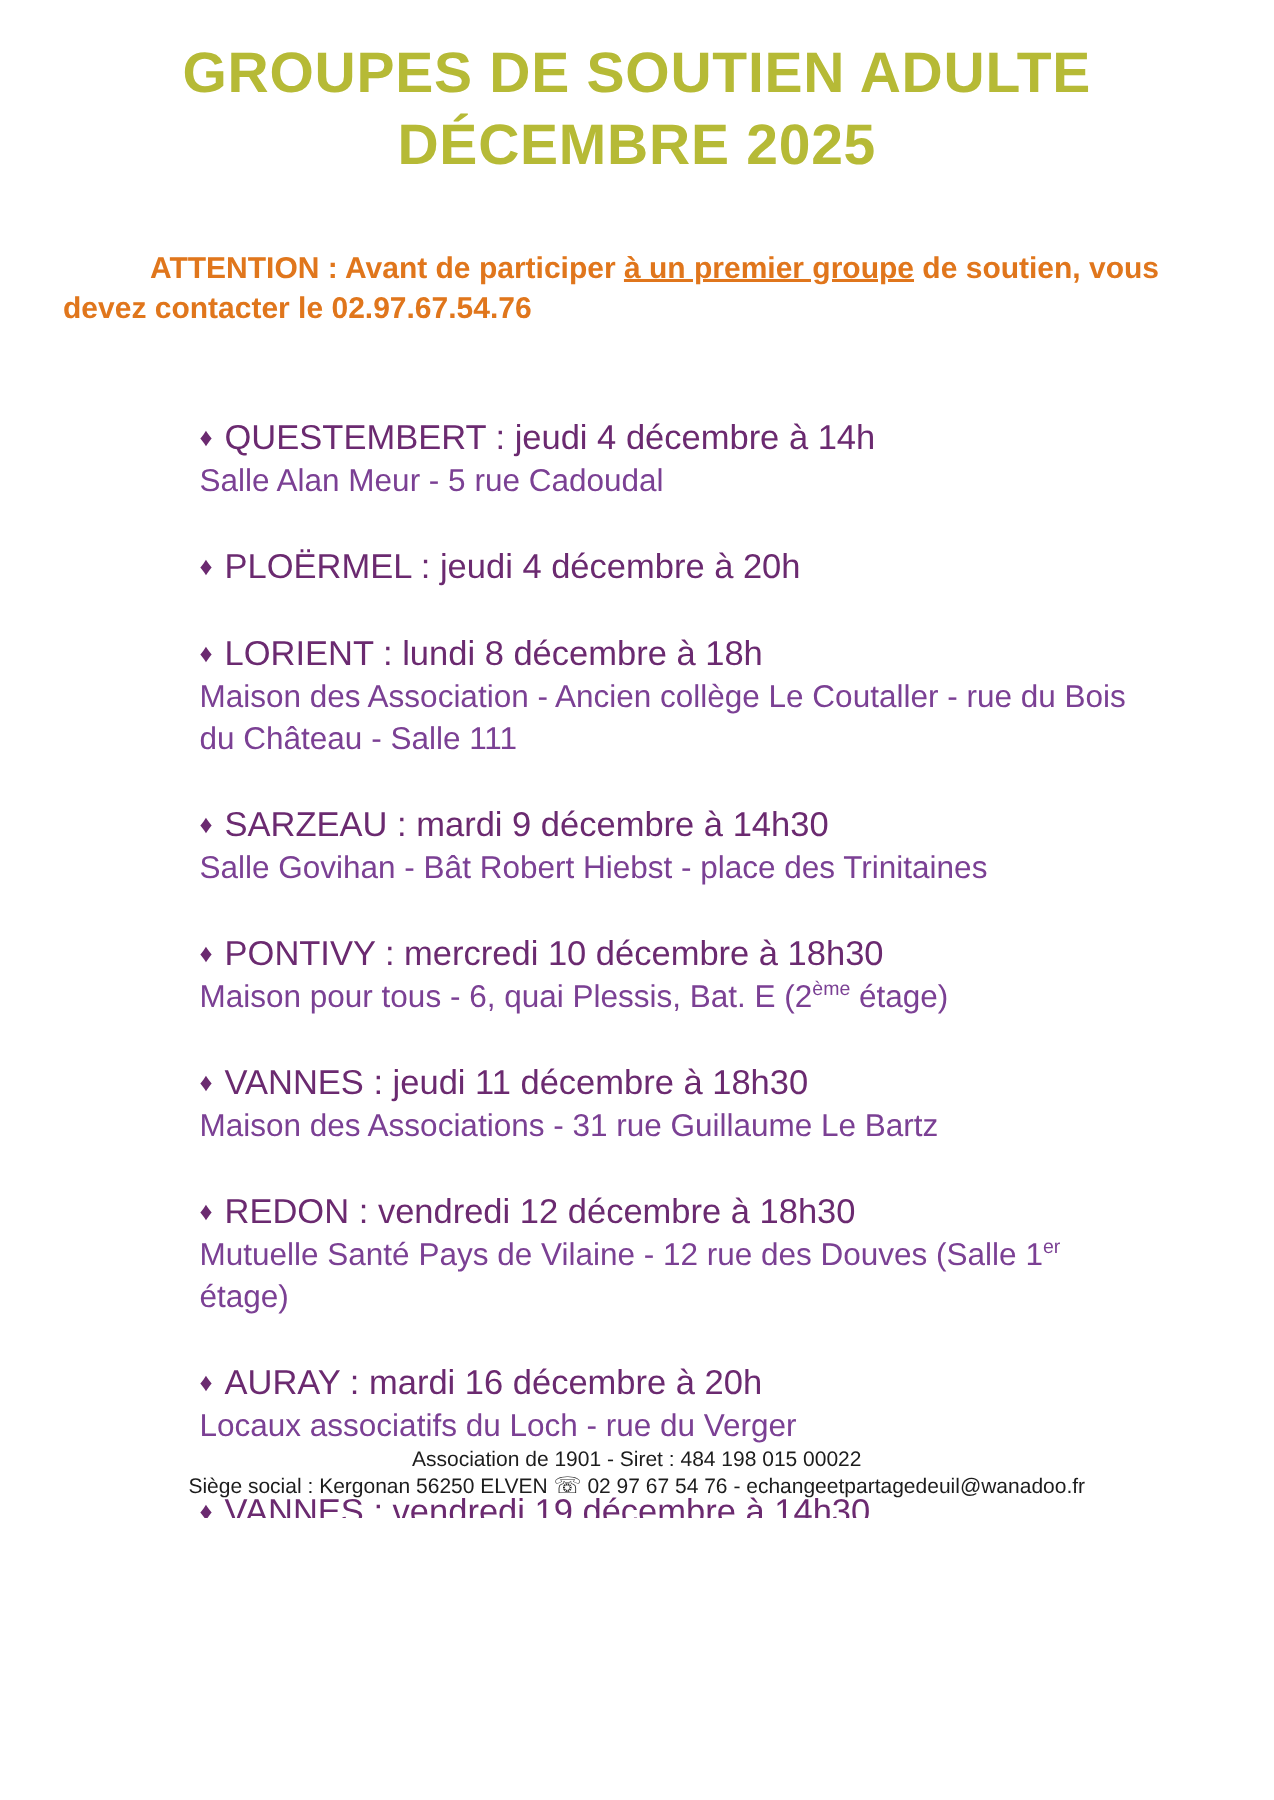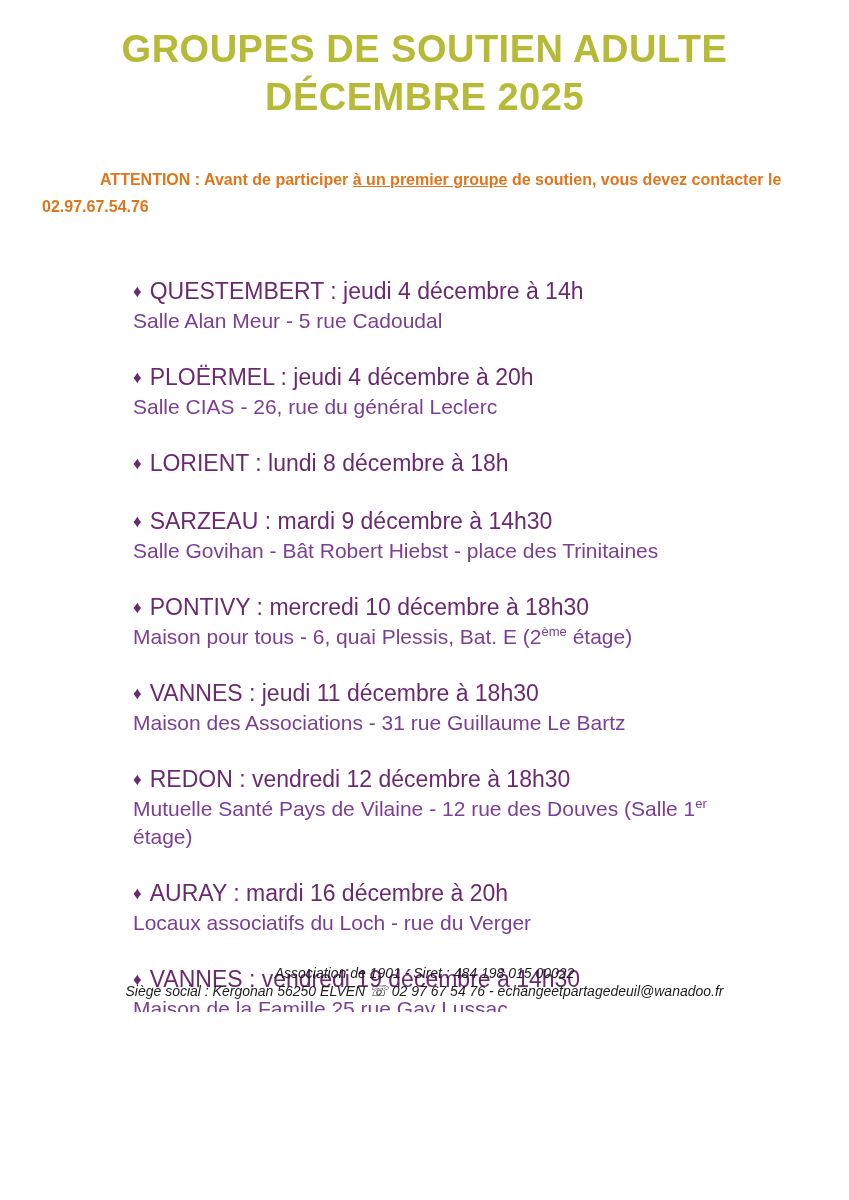--- a/index.html
+++ b/index.html
@@ -37,21 +37,21 @@
   }
   .email-link {
     color: var(--link-blue, #2424cf);
     font-weight: bold;
     text-decoration: underline;
     font-size: 20px;
     text-indent: 0;
   }
   .attention-paragraph {
     margin: 44px 0 0 0;
-    font-size: 16px;
+    font-size: 20px;
     line-height: 27px;
     font-weight: bold;
     color: var(--orange, #e0761c);
     text-indent: 58px;
   }
   .attention-underline {
     text-decoration: underline;
   }
   .event-list {
     margin: 56px 0 0 91px;
@@ -85,21 +85,20 @@
   }
   .footer {
     position: absolute;
     left: 0;
     bottom: 12px;
     width: 100%;
     text-align: center;
     font-size: 14px;
     line-height: 18px;
     color: #1c1c1c;
-    font-style: italic;
   }
   .phone-icon {
     font-size: 15px;
   }
 </style>
 </head>
 <body>
 
 <div class="page">
 
@@ -109,24 +108,24 @@
 
   <p class="attention-paragraph"><span>ATTENTION : Avant de participer </span><span class="attention-underline">à un premier groupe</span><span> de soutien, vous devez contacter le 02.97.67.54.76</span></p>
 
   <div class="event-list">
       <div class="event-item">
         <div class="event-title"><span class="event-bullet">♦</span><span>QUESTEMBERT : jeudi 4 décembre à 14h</span></div>
         <div class="event-address"><span>Salle Alan Meur - 5 rue Cadoudal</span></div>
       </div>
       <div class="event-item">
         <div class="event-title"><span class="event-bullet">♦</span><span>PLOËRMEL : jeudi 4 décembre à 20h</span></div>
-        <div class="event-address"><span>Salle CIAS - 26, rue du général Leclerc</span></div>
       </div>
       <div class="event-item">
         <div class="event-title"><span class="event-bullet">♦</span><span>LORIENT : lundi 8 décembre à 18h</span></div>
+        <div class="event-address"><span>Maison des Association - Ancien collège Le Coutaller - rue du Bois du Château - Salle 111</span></div>
       </div>
       <div class="event-item">
         <div class="event-title"><span class="event-bullet">♦</span><span>SARZEAU : mardi 9 décembre à 14h30</span></div>
         <div class="event-address"><span>Salle Govihan - Bât Robert Hiebst - place des Trinitaines</span></div>
       </div>
       <div class="event-item">
         <div class="event-title"><span class="event-bullet">♦</span><span>PONTIVY : mercredi 10 décembre à 18h30</span></div>
         <div class="event-address"><span>Maison pour tous - 6, quai Plessis, Bat. E (2</span><sup>ème</sup><span> étage)</span></div>
       </div>
       <div class="event-item">

